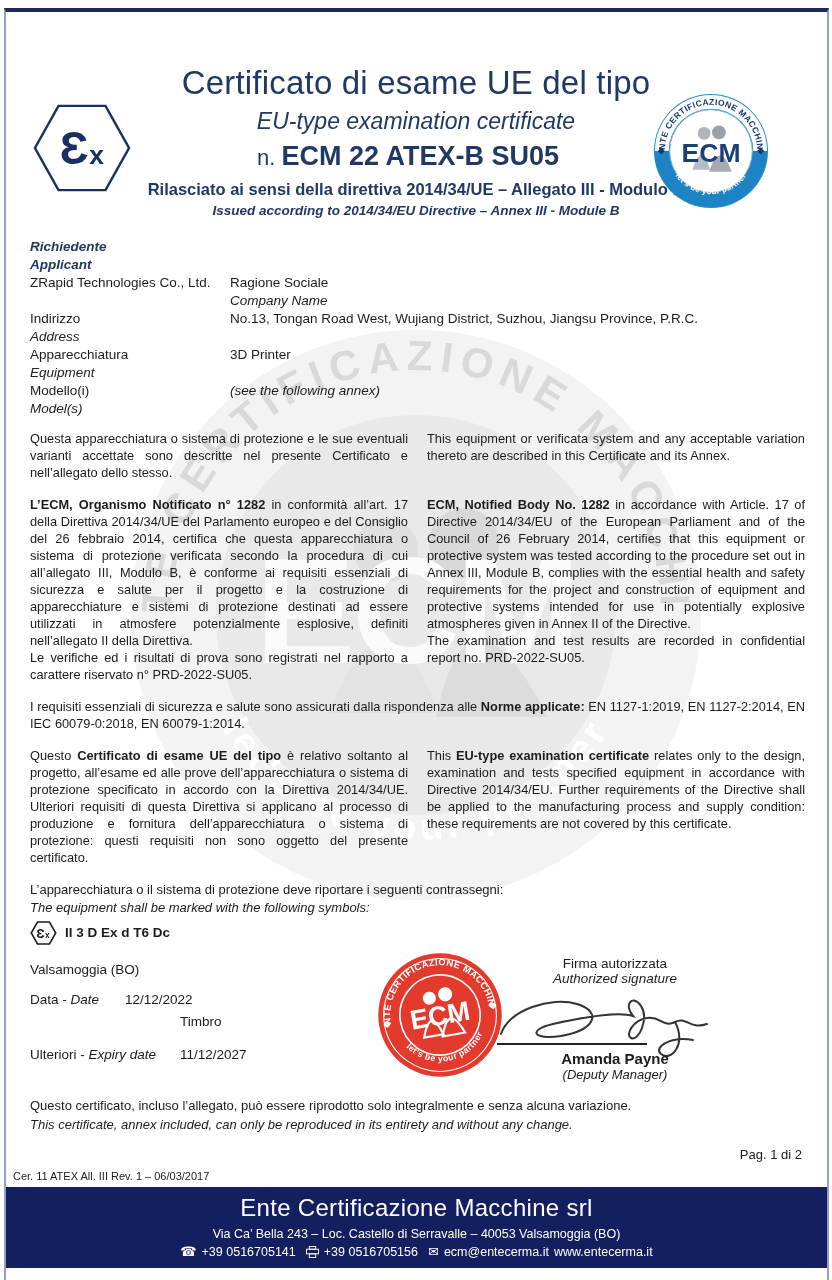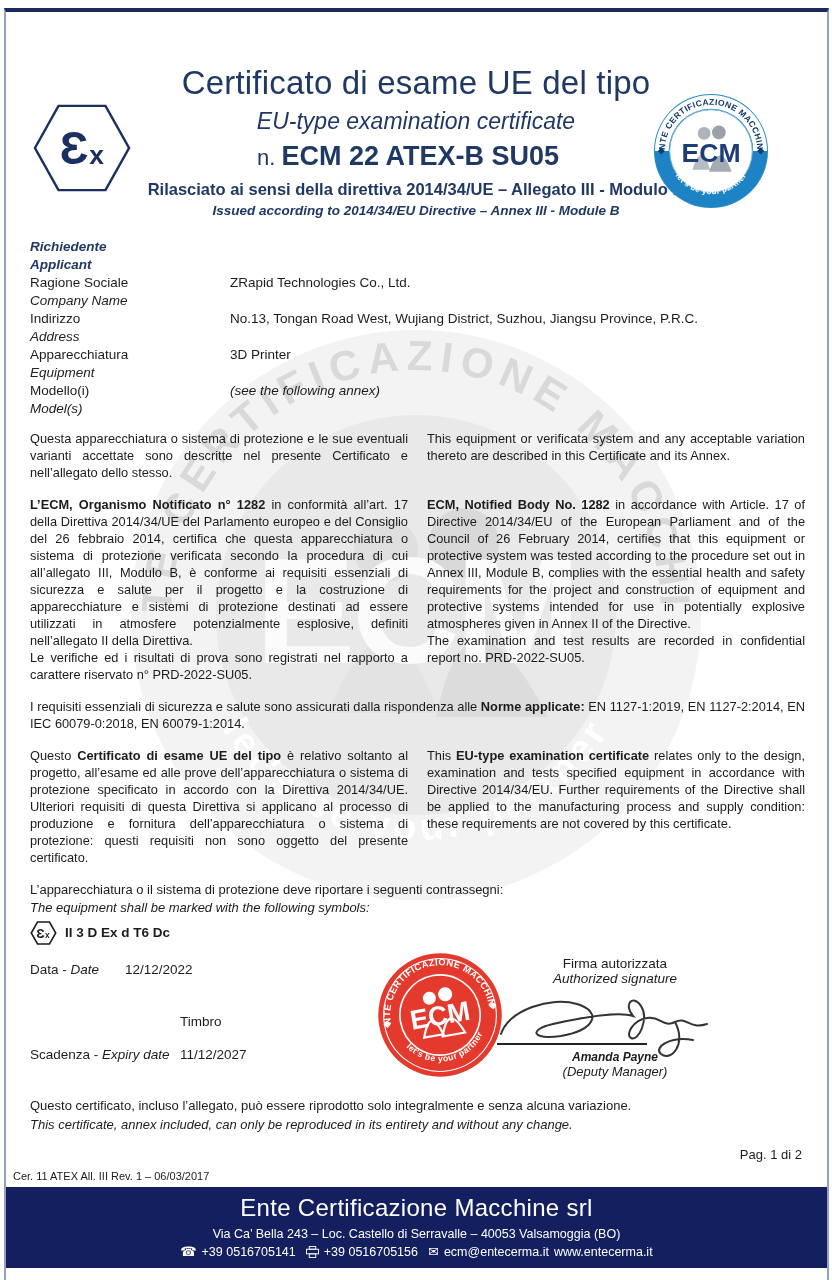--- a/index.html
+++ b/index.html
@@ -26,31 +26,31 @@
   
   .flow{position:absolute;left:30px;right:27px;top:430px;z-index:2;}
   .brow{display:flex;gap:19px;margin-bottom:15px;}
   .brow .cell{flex:1;text-align:justify;font-size:12.8px;line-height:17px;color:#1b1b1b;}
   
   .marking{margin-top:14px;font-size:13px;line-height:18px;}
   .marking .en{font-style:italic;}
   .markline{display:flex;align-items:center;gap:8px;margin-top:3px;font-weight:bold;font-size:13.5px;}
   
   .issue{position:relative;height:118px;margin-top:16px;font-size:13.5px;}
-  .row-inline{display:flex;margin-top:4px;}
+  .row-inline{display:flex;margin-top:15px;}
   .row-inline .lab{width:95px;}
   .row-inline.expiry{position:absolute;left:0;top:85px;margin:0;}
   .row-inline.expiry .lab{width:150px;}
   .timbro{position:absolute;left:150px;top:52px;}
   .stamp{position:absolute;left:345px;top:-12px;}
   .sig{position:absolute;left:455px;top:-6px;width:260px;text-align:center;}
   .sig .l1{font-size:13.5px;}
   .sig .l2{font-size:13.5px;font-style:italic;}
   .sig svg{display:block;margin:0 auto;}
-  .sig .name{font-weight:bold;font-style:italic;font-size:12px;margin-top:-14px;}
+  .sig .name{font-weight:bold;font-size:15px;margin-top:-14px;}
   .sig .role{font-style:italic;font-size:13px;}
   .note{margin-top:16px;font-size:13px;line-height:19px;}
   .note .en{font-style:italic;}
   
   .pagenum{position:absolute;right:30px;top:1147px;font-size:13px;z-index:2;}
   .docref{position:absolute;left:13px;top:1170px;font-size:11px;z-index:2;}
   .footbar{position:absolute;left:6px;right:5px;top:1187px;height:81px;background:#131f5e;z-index:2;
            color:#fff;text-align:center;}
   .footbar .co{font-size:24px;margin-top:7px;letter-spacing:.3px;}
   .footbar .addr{font-size:12.5px;margin-top:5px;}
@@ -112,25 +112,25 @@
     <text font-size="8.6" font-weight="bold" fill="#123a6d" letter-spacing=".4"><textPath href="#bTop" startOffset="50%" text-anchor="middle">ENTE CERTIFICAZIONE MACCHINE</textPath></text>
     <text font-size="8" font-weight="bold" fill="#ffffff" letter-spacing=".4"><textPath href="#bBot" startOffset="50%" text-anchor="middle">let's be your partner</textPath></text>
     <rect x="7" y="57.5" width="5" height="5" transform="rotate(45 9.5 60)" fill="#123a6d"></rect>
     <rect x="108" y="57.5" width="5" height="5" transform="rotate(45 110.5 60)" fill="#123a6d"></rect>
   </svg>
 
   <div class="applicant">
     <div class="head">Richiedente</div>
     <div class="head">Applicant</div>
     <div class="app-row">
+      <div>ZRapid Technologies Co., Ltd.</div>
       <div>
           <div>Ragione Sociale</div>
           <div class="lab-en">Company Name</div>
         </div>
-      <div>ZRapid Technologies Co., Ltd.</div>
     </div>
     <div class="app-row">
       <div>
           <div>Indirizzo</div>
           <div class="lab-en">Address</div>
         </div>
       <div>No.13, Tongan Road West, Wujiang District, Suzhou, Jiangsu Province, P.R.C.</div>
     </div>
     <div class="app-row">
       <div>
@@ -171,20 +171,21 @@
       <div class="markline">
         <svg width="27" height="26" viewBox="0 0 100 100" aria-hidden="true">
           <polygon points="3,50 27,8 73,8 97,50 73,92 27,92" fill="none" stroke="#1c1c1c" stroke-width="6"></polygon>
           <text x="22" y="70" fill="#1c1c1c" font-weight="bold"><tspan font-size="52">Ɛ</tspan><tspan font-size="32" dx="1">x</tspan></text>
         </svg>
         <span>II 3 D Ex d T6 Dc</span>
       </div>
     </div>
 
     <div class="issue">
+      <div>Valsamoggia (BO)</div>
       <div class="row-inline">
         <span class="lab"><span>Data -</span> <i>Date</i></span>
         <span>12/12/2022</span>
       </div>
       <div class="timbro">Timbro</div>
 
       <svg class="stamp" width="130" height="130" viewBox="0 0 120 120" aria-hidden="true">
         <defs>
           <path id="sTop" d="M 14,60 A 46,46 0 0 1 106,60"></path>
           <path id="sBot" d="M 17,60 A 43,43 0 0 0 103,60"></path>
@@ -211,21 +212,21 @@
         <svg width="240" height="78" viewBox="0 0 240 78" aria-hidden="true">
           <path d="M6,48 C14,24 56,10 82,18 C108,26 100,44 66,50 C38,54 32,44 58,38 C94,30 126,26 138,30 C128,18 138,8 146,20 C154,32 144,56 136,52 C130,49 138,34 152,32 C166,30 168,42 180,36 C192,30 194,44 212,38" fill="none" stroke="#333333" stroke-width="2" stroke-linecap="round"></path>
           <path d="M180,36 C192,58 176,76 166,68 C158,61 176,50 198,54" fill="none" stroke="#333333" stroke-width="2" stroke-linecap="round"></path>
           <line x1="2" y1="58" x2="152" y2="58" stroke="#222222" stroke-width="2"></line>
         </svg>
         <div class="name">Amanda Payne</div>
         <div class="role">(Deputy Manager)</div>
       </div>
 
       <div class="row-inline expiry">
-        <span class="lab"><span>Scadenza -</span> <i>Expiry date</i></span>
+        <span class="lab"><span>Ulteriori -</span> <i>Expiry date</i></span>
         <span>11/12/2027</span>
       </div>
     </div>
 
     <div class="note">
       <div>Questo certificato, incluso l’allegato, può essere riprodotto solo integralmente e senza alcuna variazione.</div>
       <div class="en">This certificate, annex included, can only be reproduced in its entirety and without any change.</div>
     </div>
   </div>
 

